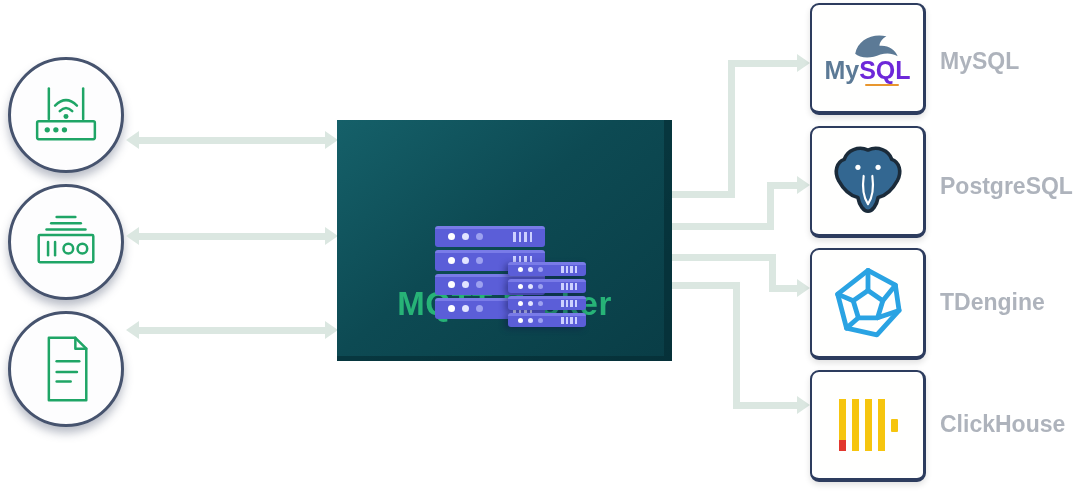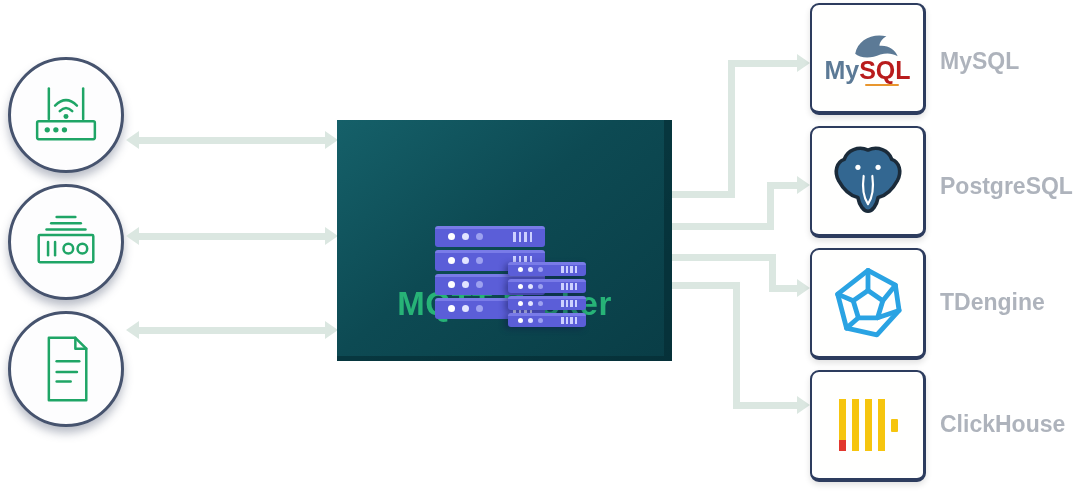--- a/index.html
+++ b/index.html
@@ -81,21 +81,21 @@
   .db-label.k1{top:46px;}
   .db-label.k2{top:171px;}
   .db-label.k3{top:287px;}
   .db-label.k4{top:409px;}
 
   
   .mysql-logo{display:flex;flex-direction:column;align-items:center;}
   .mysql-logo svg{width:52px;height:30px;margin-left:18px;margin-bottom:-2px;}
   .mysql-text{font-size:25px;font-weight:700;line-height:24px;}
   .mysql-text .my{color:#5c7a96;}
-  .mysql-text .sql{color:#b91c1c;}
+  .mysql-text .sql{color:#6d28d9;}
   .mysql-underline{width:34px;height:2px;background:#e8962e;margin-left:30px;margin-top:2px;border-radius:1px;}
 
   
   .ch-logo{position:relative;width:58px;height:52px;}
   .ch-logo .bar{position:absolute;top:0;width:7px;height:52px;background:#f6c50e;}
   .ch-logo .bar.b1{left:0;background:linear-gradient(#f6c50e 0 41px,#e2382e 41px);}
   .ch-logo .bar.b2{left:13px;}
   .ch-logo .bar.b3{left:26px;}
   .ch-logo .bar.b4{left:39px;}
   .ch-logo .bar.short{left:52px;top:20px;width:7px;height:13px;border-radius:1px;background:#f6c50e;}

